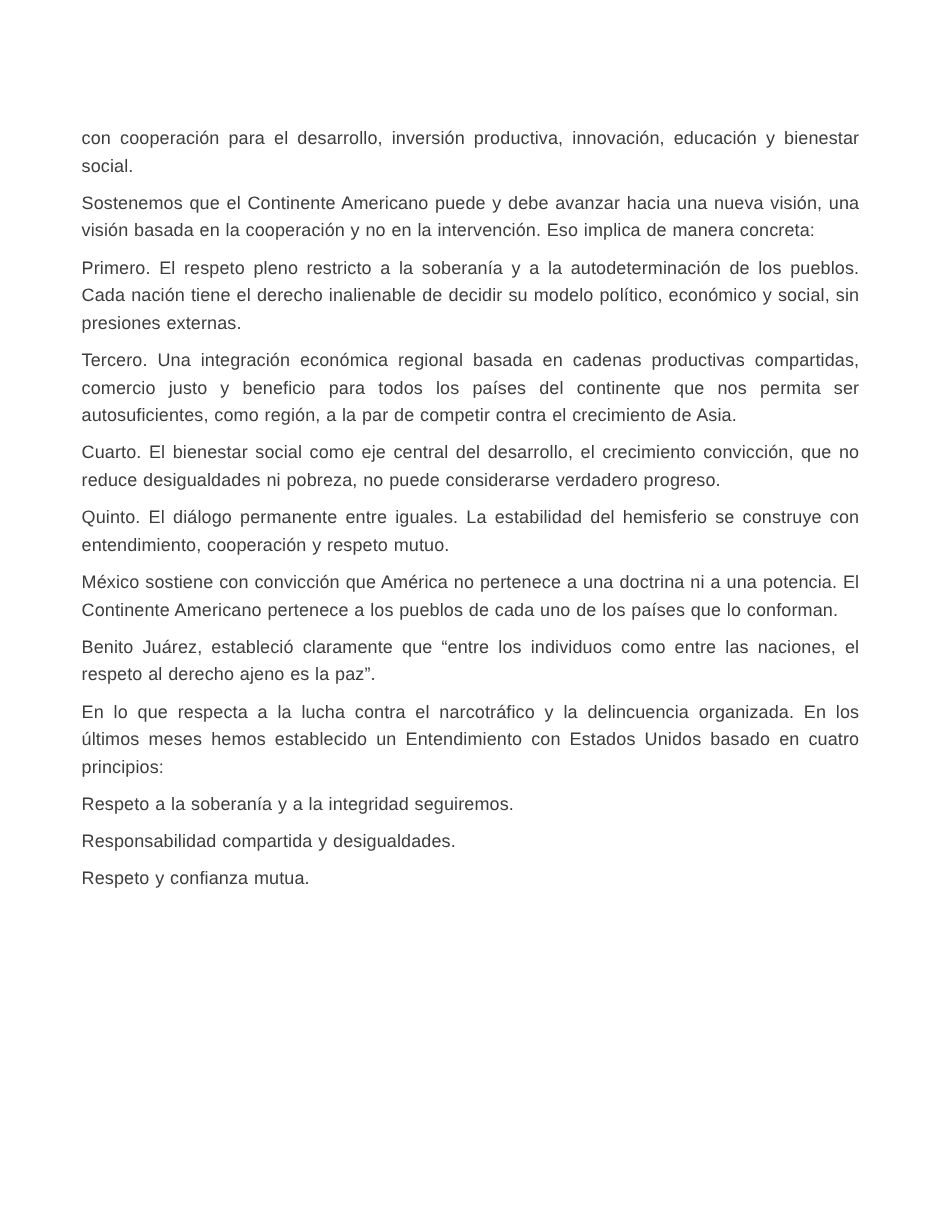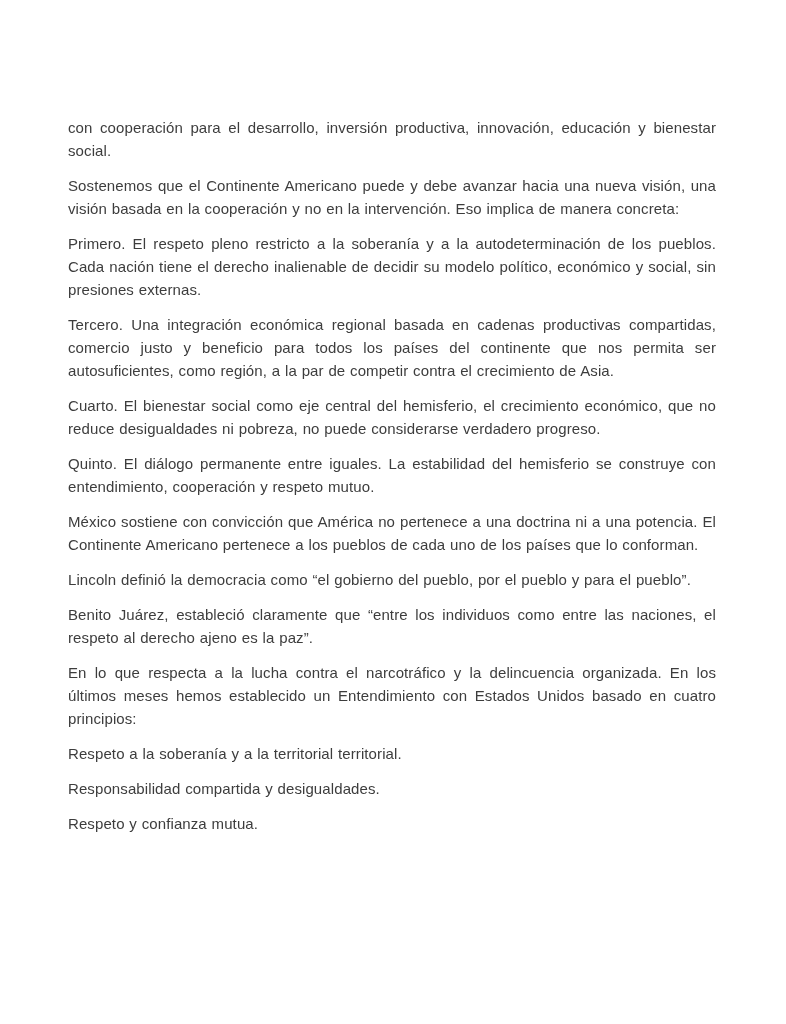--- a/index.html
+++ b/index.html
@@ -11,39 +11,38 @@
     position: relative;
     width: 786px;
     height: 1024px;
     box-sizing: border-box;
     background: #ffffff;
     padding: 104px 70px 0 68px;
     overflow: hidden;
     font-family: "Liberation Sans", "DejaVu Sans", sans-serif;
   }
   .page p {
-    margin: 12px 0 8px 0;
+    margin: 0 0 8px 0;
     font-size: 15px;
     line-height: 23px;
     color: #3d3d3d;
     text-align: justify;
     letter-spacing: 0.1px;
     word-spacing: 0.5px;
   }
 </style>
 </head>
 <body>
 
 <div class="page">
   <p>con cooperación para el desarrollo, inversión productiva, innovación, educación y bienestar social.</p>
   <p>Sostenemos que el Continente Americano puede y debe avanzar hacia una nueva visión, una visión basada en la cooperación y no en la intervención. Eso implica de manera concreta:</p>
   <p>Primero. El respeto pleno restricto a la soberanía y a la autodeterminación de los pueblos. Cada nación tiene el derecho inalienable de decidir su modelo político, económico y social, sin presiones externas.</p>
   <p>Tercero. Una integración económica regional basada en cadenas productivas compartidas, comercio justo y beneficio para todos los países del continente que nos permita ser autosuficientes, como región, a la par de competir contra el crecimiento de Asia.</p>
-  <p>Cuarto. El bienestar social como eje central del hemisferio, el crecimiento económico, que no reduce desigualdades ni pobreza, no puede considerarse verdadero progreso.</p>
+  <p>Cuarto. El bienestar social como eje central del desarrollo, el crecimiento convicción, que no reduce desigualdades ni pobreza, no puede considerarse verdadero progreso.</p>
   <p>Quinto. El diálogo permanente entre iguales. La estabilidad del hemisferio se construye con entendimiento, cooperación y respeto mutuo.</p>
   <p>México sostiene con convicción que América no pertenece a una doctrina ni a una potencia. El Continente Americano pertenece a los pueblos de cada uno de los países que lo conforman.</p>
-  <p>Lincoln definió la democracia como “el gobierno del pueblo, por el pueblo y para el pueblo”.</p>
   <p>Benito Juárez, estableció claramente que “entre los individuos como entre las naciones, el respeto al derecho ajeno es la paz”.</p>
   <p>En lo que respecta a la lucha contra el narcotráfico y la delincuencia organizada. En los últimos meses hemos establecido un Entendimiento con Estados Unidos basado en cuatro principios:</p>
-  <p>Respeto a la soberanía y a la territorial territorial.</p>
+  <p>Respeto a la soberanía y a la integridad seguiremos.</p>
   <p>Responsabilidad compartida y desigualdades.</p>
   <p>Respeto y confianza mutua.</p>
 </div>
 
 </body></html>

